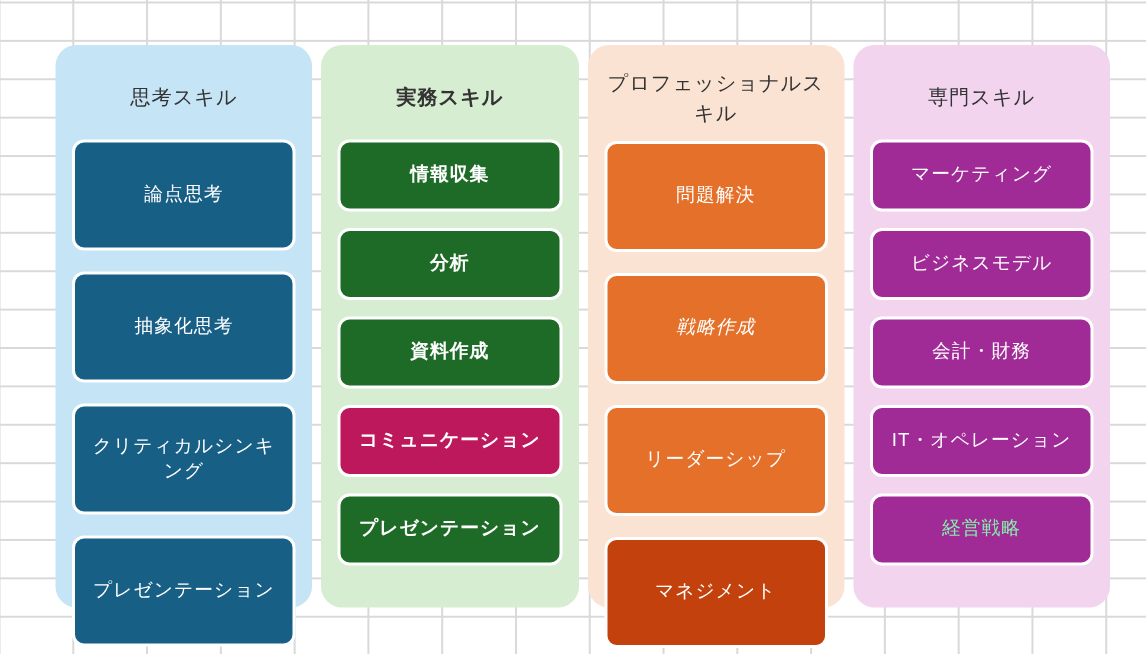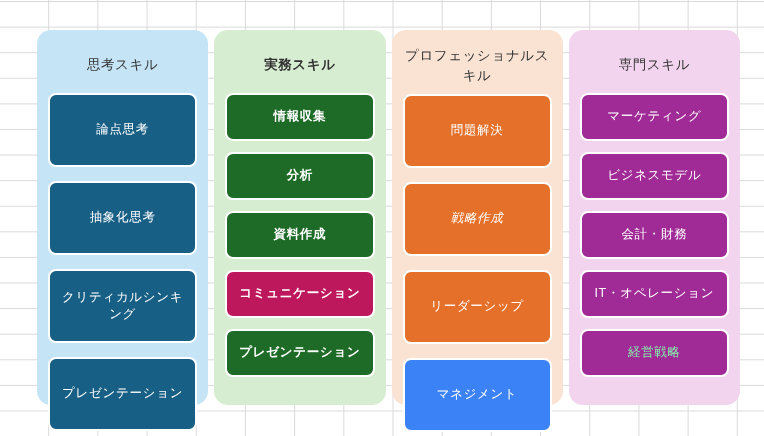--- a/index.html
+++ b/index.html
@@ -127,21 +127,21 @@
         <div class="card" style="background-color: rgb(30, 107, 39); color: rgb(255, 255, 255);">プレゼンテーション</div>
       </div>
     </div>
 
     <div class="column" style="background-color: rgb(250, 227, 211);">
       <div class="column-title">プロフェッショナルスキル</div>
       <div class="cards" data-count="4">
         <div class="card" style="background-color: rgb(228, 112, 42); color: rgb(255, 255, 255);">問題解決</div>
         <div class="card" style="background-color: rgb(228, 112, 42); color: rgb(255, 255, 255); font-style: italic;">戦略作成</div>
         <div class="card" style="background-color: rgb(228, 112, 42); color: rgb(255, 255, 255);">リーダーシップ</div>
-        <div class="card" style="background-color: #3b82f6; color: rgb(255, 255, 255);">マネジメント</div>
+        <div class="card" style="background-color: #c2410c; color: rgb(255, 255, 255);">マネジメント</div>
       </div>
     </div>
 
     <div class="column" style="background-color: rgb(242, 212, 239);">
       <div class="column-title">専門スキル</div>
       <div class="cards" data-count="5">
         <div class="card" style="background-color: rgb(160, 42, 150); color: rgb(255, 255, 255);">マーケティング</div>
         <div class="card" style="background-color: rgb(160, 42, 150); color: rgb(255, 255, 255);">ビジネスモデル</div>
         <div class="card" style="background-color: rgb(160, 42, 150); color: rgb(255, 255, 255);">会計・財務</div>
         <div class="card" style="background-color: rgb(160, 42, 150); color: rgb(255, 255, 255);">IT・オペレーション</div>

